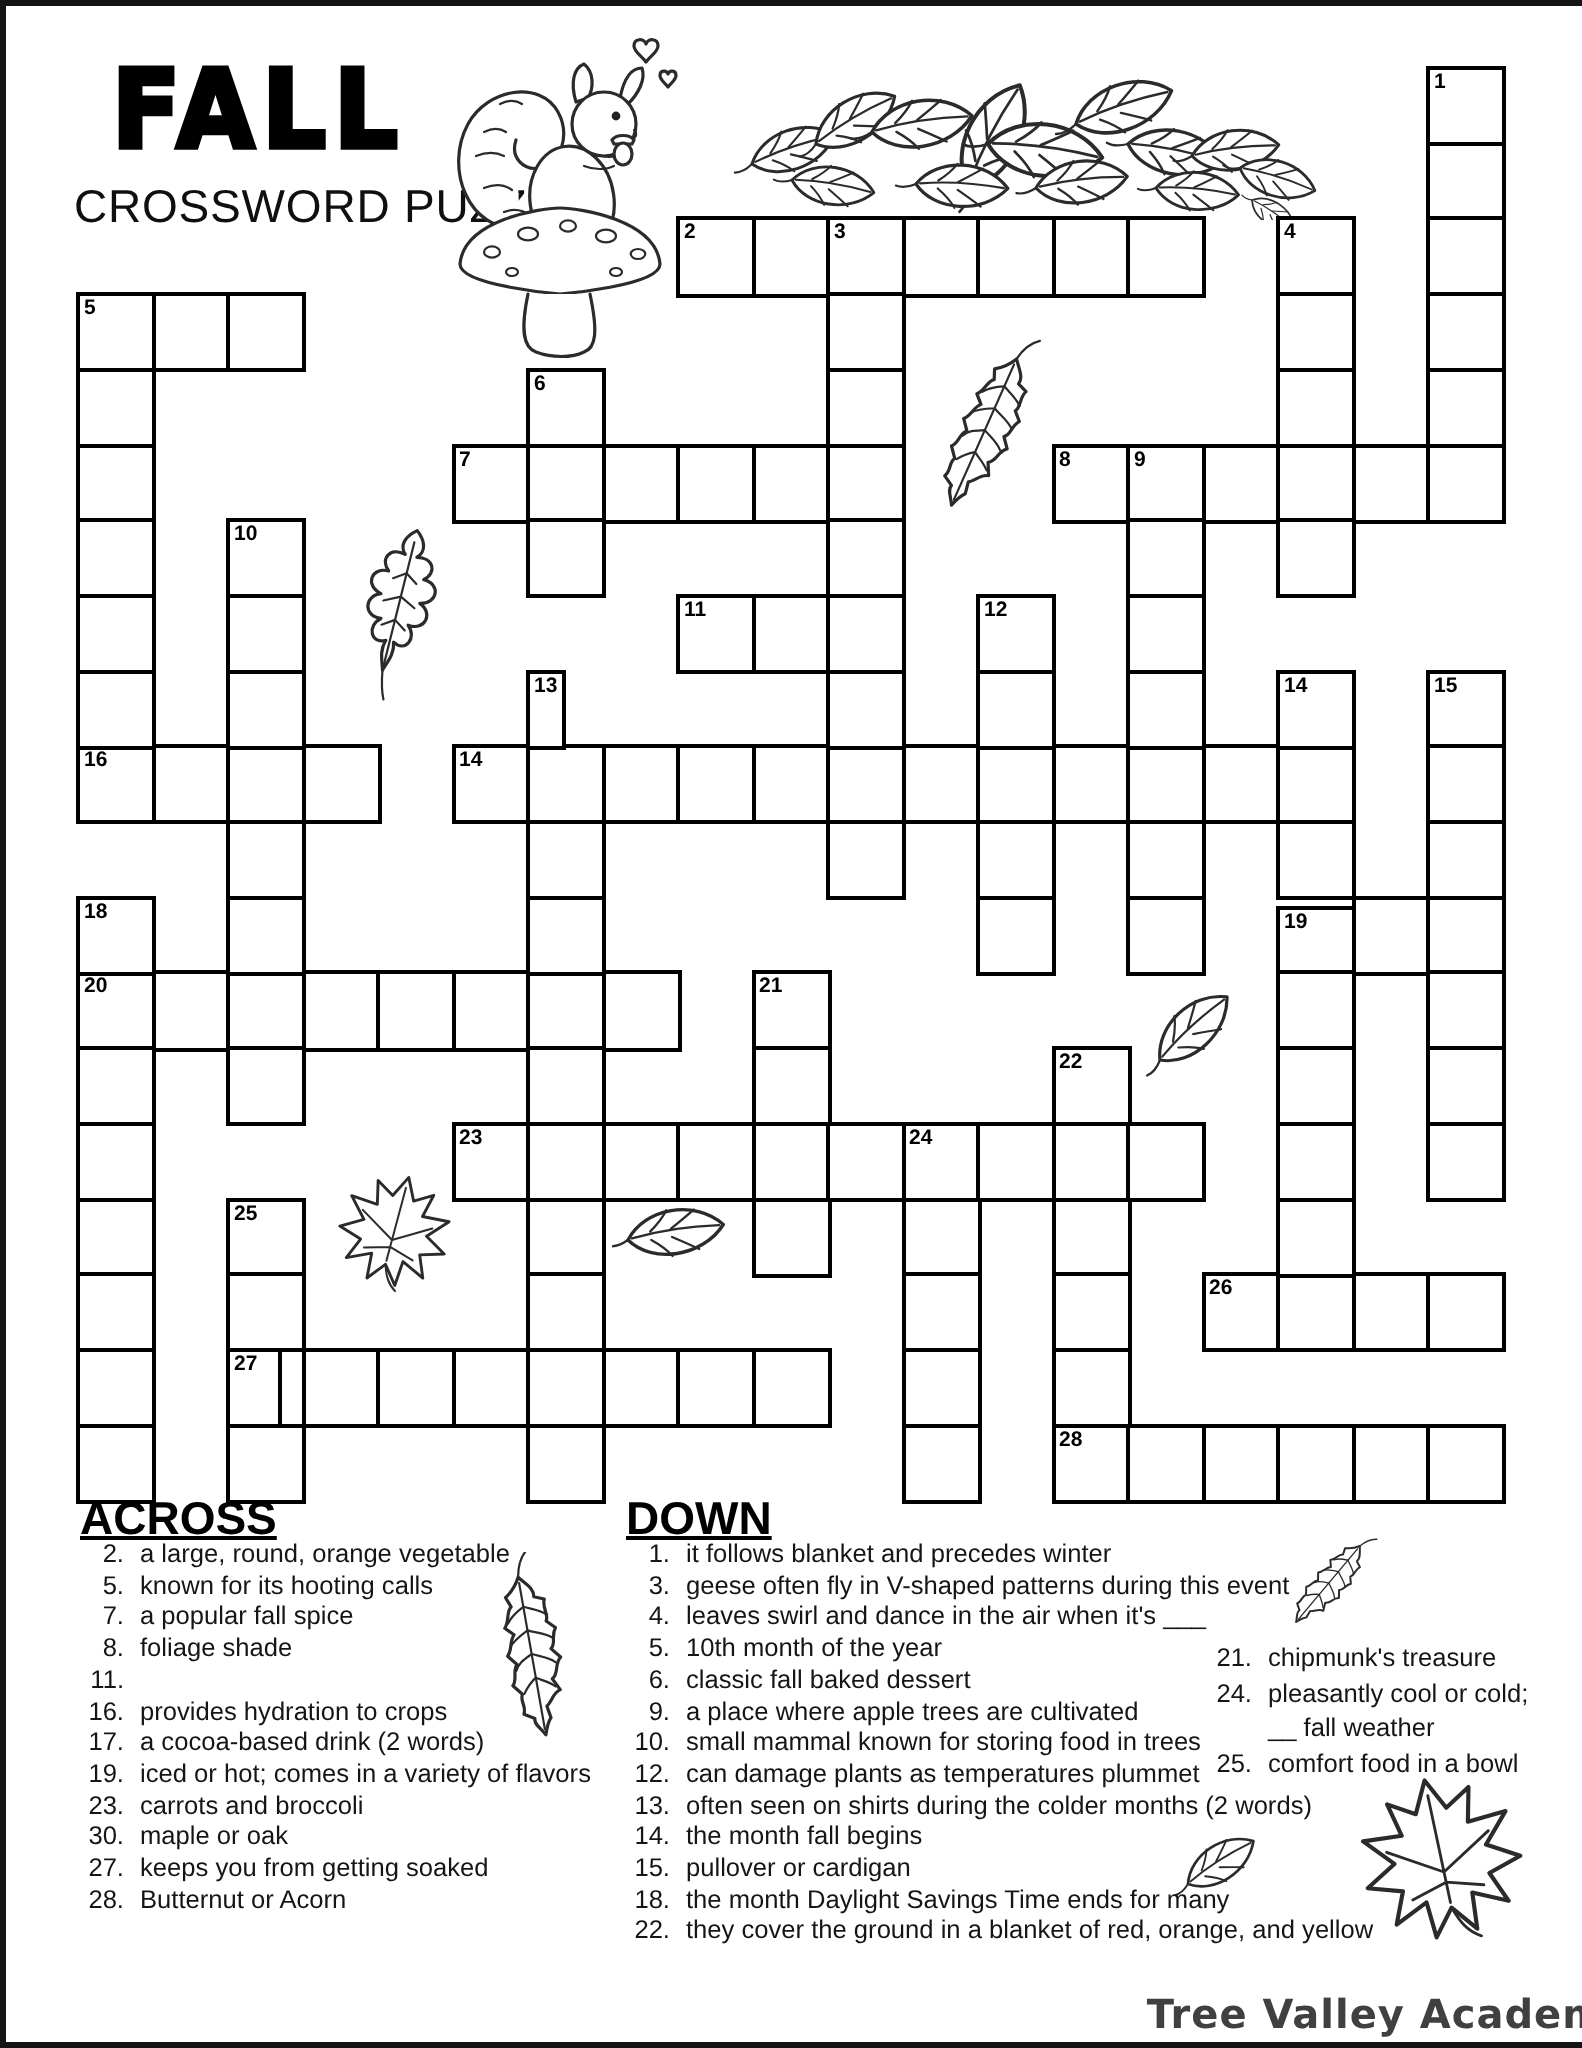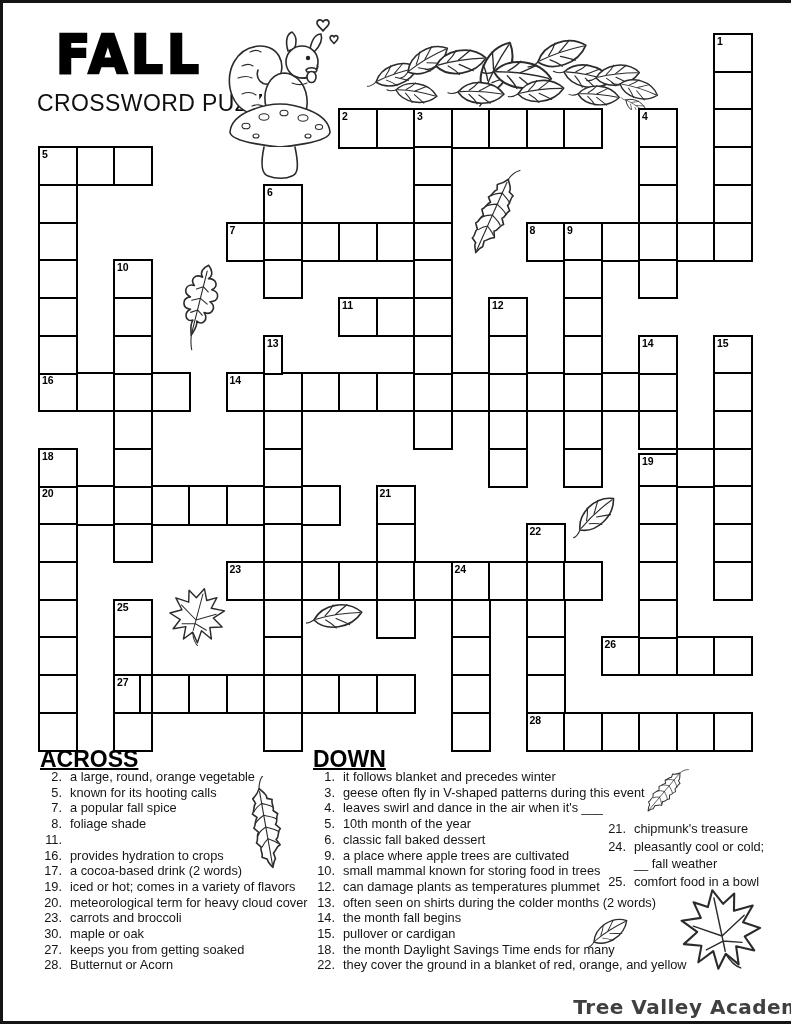--- a/index.html
+++ b/index.html
@@ -391,24 +391,20 @@
       </div>
       <div class="clue">
         <span class="cnum">17.</span>
         <span class="ctext">a cocoa-based drink (2 words)</span>
       </div>
       <div class="clue">
         <span class="cnum">19.</span>
         <span class="ctext">iced or hot; comes in a variety of flavors</span>
       </div>
       <div class="clue">
-        <span class="cnum">20.</span>
-        <span class="ctext">meteorological term for heavy cloud cover</span>
-      </div>
-      <div class="clue">
         <span class="cnum">23.</span>
         <span class="ctext">carrots and broccoli</span>
       </div>
       <div class="clue">
         <span class="cnum">30.</span>
         <span class="ctext">maple or oak</span>
       </div>
       <div class="clue">
         <span class="cnum">27.</span>
         <span class="ctext">keeps you from getting soaked</span>

